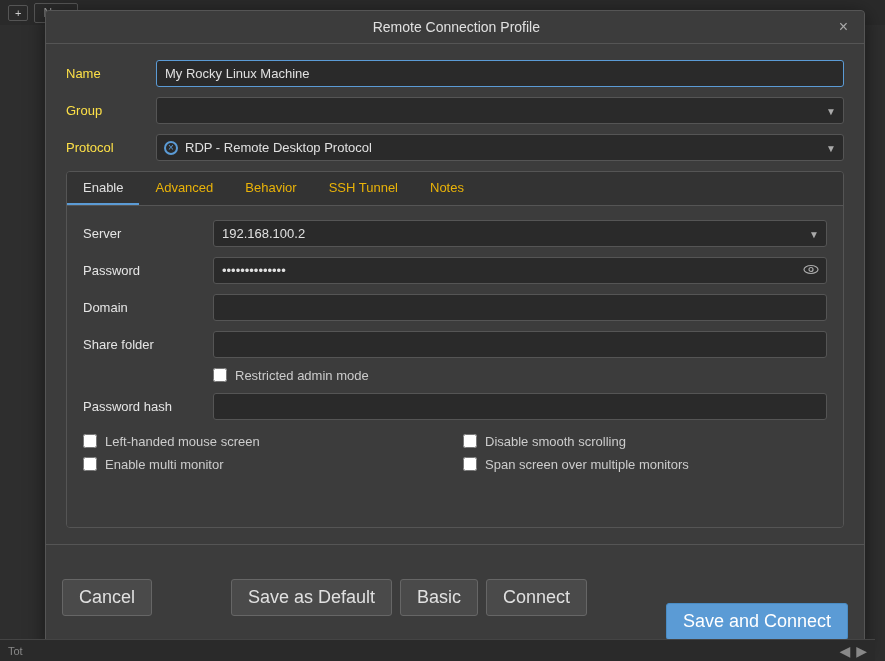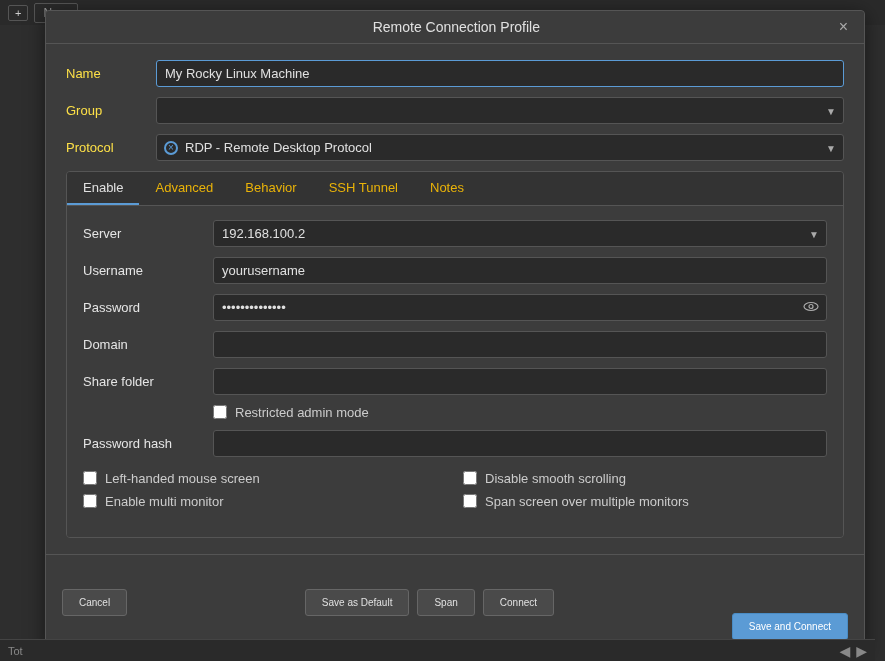--- a/index.html
+++ b/index.html
@@ -299,21 +299,21 @@
     .footer-right {
       flex: 0 0 auto;
       margin-top: 48px;
     }
 
     .btn {
       padding: 7px 16px;
       border-radius: 3px;
       border: 1px solid #666;
       cursor: pointer;
-      font-size: 10px;
+      font-size: 18px;
       outline: none;
     }
 
     .btn-default {
       background: #4a4a4a;
       color: #e0e0e0;
     }
 
     .btn-primary {
       background: #5b9bd5;
@@ -438,24 +438,20 @@
         <div class="tab-content">
 
           <div class="tab-form-row">
             <label class="tab-form-label">Server</label>
             <div class="server-wrapper">
               <input type="text" class="form-control" style="padding-right: 28px; width: 100%;" value="192.168.100.2">
               <span style="position:absolute; right:8px; top:50%; transform:translateY(-50%); color:#aaa; font-size:10px; pointer-events:none;">▼</span>
             </div>
           </div>
 
-          <div class="tab-form-row">
-            <label class="tab-form-label">Username</label>
-            <input type="text" class="form-control" value="yourusername" style="">
-          </div>
 
           <div class="tab-form-row">
             <label class="tab-form-label">Password</label>
             <div class="password-wrapper">
               <input type="password" class="form-control" style="width: 100%; padding-right: 30px;" value="password123456">
               <button class="password-toggle" title="Show/Hide password">
                 <svg width="16" height="16" viewBox="0 0 16 16" fill="none" xmlns="http://www.w3.org/2000/svg">
                   <ellipse cx="8" cy="8" rx="7" ry="4" stroke="#aaa" stroke-width="1.2"></ellipse>
                   <circle cx="8" cy="8" r="2" stroke="#aaa" stroke-width="1.2"></circle>
                 </svg>
@@ -507,21 +503,21 @@
 
         </div>
       </div>
 
     </div>
 
     <div class="dialog-footer">
       <button class="btn btn-default footer-left">Cancel</button>
       <div class="footer-center">
         <button class="btn btn-default">Save as Default</button>
-        <button class="btn btn-default">Span</button>
+        <button class="btn btn-default">Basic</button>
         <button class="btn btn-default">Connect</button>
       </div>
       <button class="btn btn-primary footer-right">Save and Connect</button>
     </div>
 
   </div>
 
   <div class="status-bar">
     <span>Tot</span>
     <div class="status-right">

